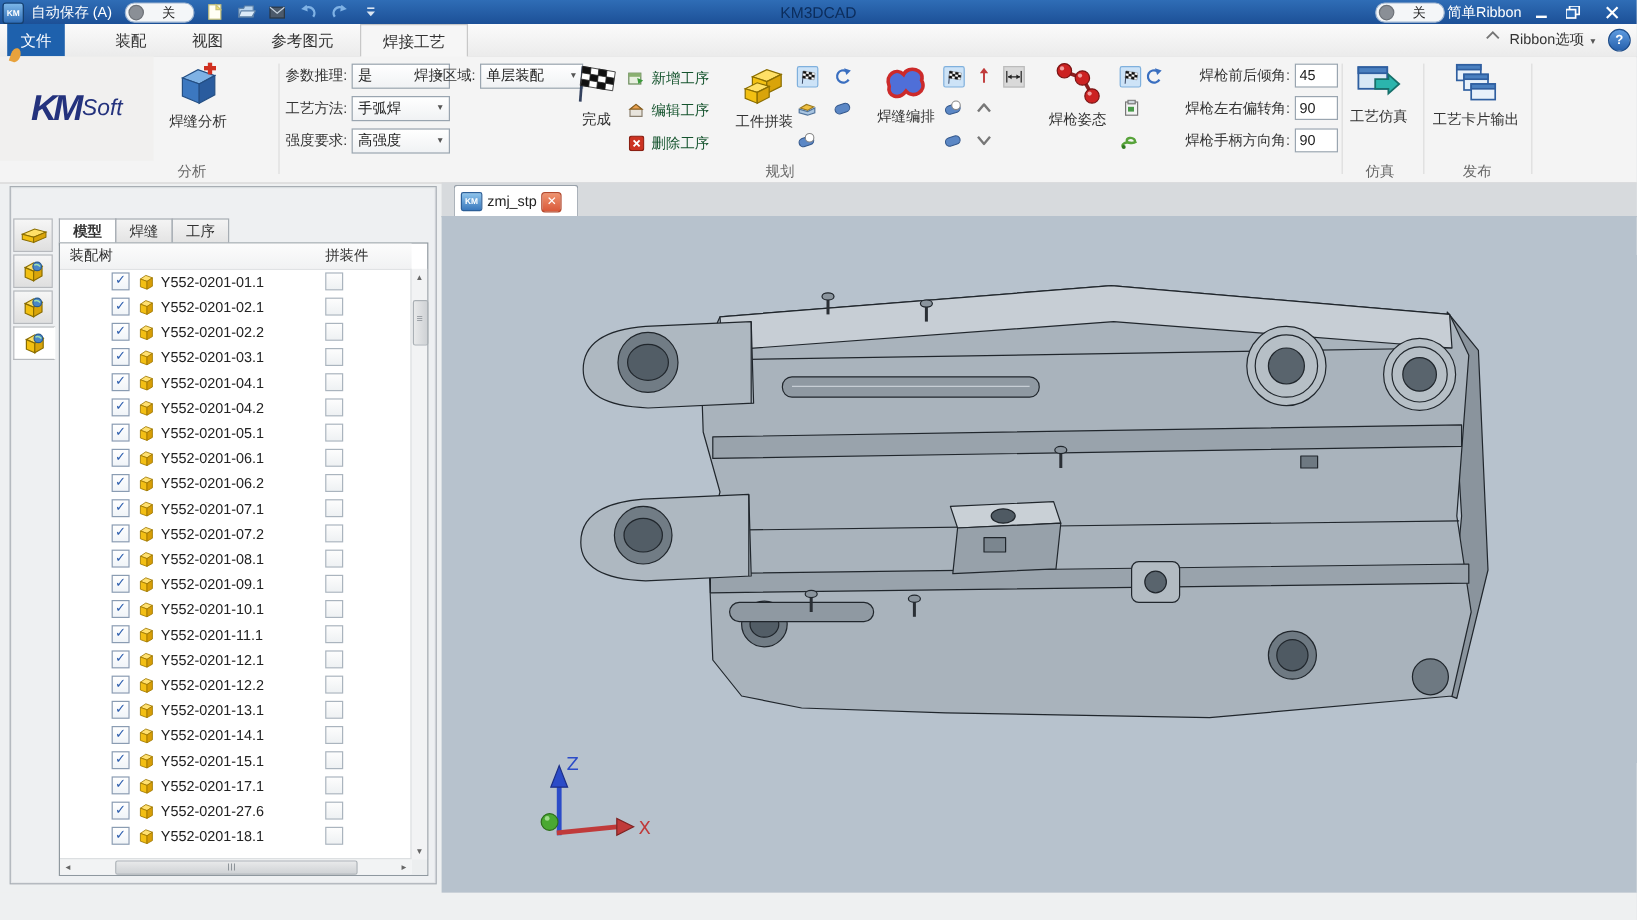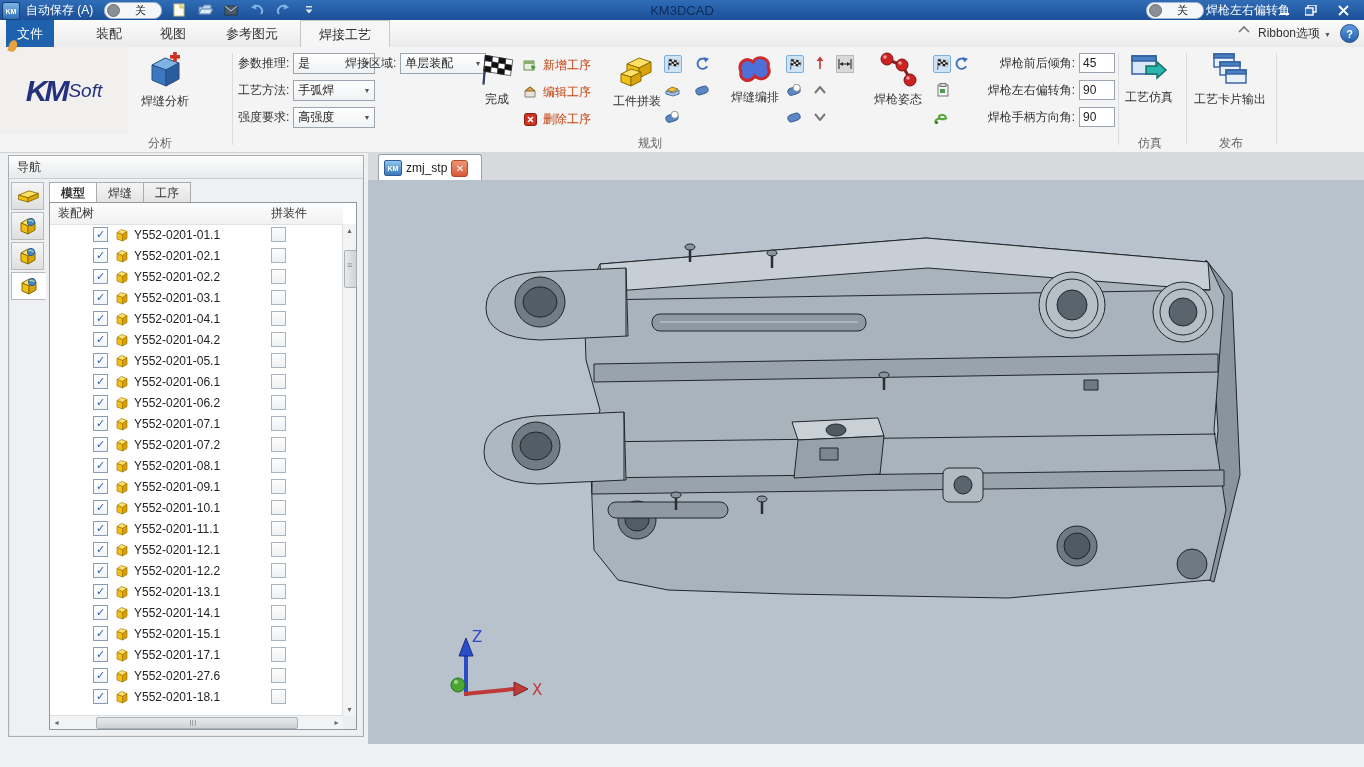--- a/index.html
+++ b/index.html
@@ -59,21 +59,21 @@
   .big-btn{position:absolute;display:flex;flex-direction:column;align-items:center;gap:3px;color:#333;}
   .big-btn .lbl{font-size:12px;white-space:nowrap;}
   .field-row{position:absolute;height:20px;display:flex;align-items:center;gap:4px;}
   .field-row .flabel{font-size:12px;color:#333;white-space:nowrap;}
   .selectbox{height:19px;border:1px solid #9aa5b0;background:linear-gradient(#ffffff,#f0f2f4);
     display:flex;align-items:center;padding:0 4px;font-size:12px;color:#222;}
   .selectbox .sel-val{flex:1;}
   .selectbox::after{content:"▼";font-size:7px;color:#555;margin-left:6px;}
   .numinput{width:28px;height:18px;border:1px solid #9aa5b0;background:#fff;font-size:12px;
     padding:0 3px;font-family:inherit;color:#222;}
-  .small-act{position:absolute;height:20px;display:flex;align-items:center;gap:5px;font-size:12px;color:#c2410c;}
+  .small-act{position:absolute;height:20px;display:flex;align-items:center;gap:5px;font-size:12px;color:#14532d;}
   .sicon{width:16px;height:16px;display:flex;align-items:center;justify-content:center;}
   .sicon.hl{background:#cde3f7;border:1px solid #7fb0dd;border-radius:2px;}
   .sicon.graybg{background:#d9d9d9;border:1px solid #bbb;}
   .chev{color:#777;font-size:10px;}
   
   #navpanel{position:absolute;left:8px;top:155px;width:354px;height:580px;
     background:#eef0f2;border:1px solid #a7adb3;box-shadow:0 0 0 1px #e5e7e9 inset;}
   #nav-header{position:absolute;left:0;top:0;width:100%;height:22px;
     background:linear-gradient(#fdfdfd,#e8eaec);border-bottom:1px solid #c9cdd1;
     display:flex;align-items:center;}
@@ -205,21 +205,21 @@
         </svg>
     </div>
   </div>
   <div class="tb-item" id="app-title">KM3DCAD</div>
   <div class="tb-item" id="ribbon-mode-toggle">
     <div class="toggle-pill">
       <div class="toggle-knob"></div>
       <div class="toggle-text">关</div>
     </div>
   </div>
-  <div class="tb-item ribbon-mode-label">焊枪左右偏转角</div>
+  <div class="tb-item ribbon-mode-label">简单Ribbon</div>
   <div class="tb-item win-btn" id="win-min">
     <svg width="10" height="9" viewBox="0 0 10 9">
         <rect x="0" y="7" width="9" height="2" fill="#fff"></rect>
       </svg>
   </div>
   <div class="tb-item win-btn" id="win-max">
     <svg width="12" height="11" viewBox="0 0 12 11">
         <rect x="3" y="0" width="8" height="7" fill="none" stroke="#fff" stroke-width="1.4"></rect>
         <rect x="0" y="3" width="8" height="7" fill="#2f6db6" stroke="#fff" stroke-width="1.4"></rect>
       </svg>
@@ -496,29 +496,20 @@
           <rect x="16" y="18" width="20" height="4" fill="#4a80c0"></rect>
       </g>
     </svg>
     <span class="lbl">工艺卡片输出</span>
   </div>
   <div class="group-label" style="left:1196px;width:70px;">发布</div>
   <div class="vsep" style="left:1276px;"></div>
 </div>
 
 <div id="navpanel">
-  <div id="nav-header">
-    <span id="nav-title">导航</span>
-    <div id="nav-header-icons">
-
-    <span class="nav-hicon"></span>
-        <span class="nav-hicon"></span>
-        <span class="nav-hicon"></span>
-      </div>
-  </div>
   <div id="nav-strip">
     <div class="strip-btn">
       <svg width="24" height="18" viewBox="0 0 28 20">
           <polygon points="3,9 15,4 26,7 14,12" fill="#ffe066" stroke="#8a6d00"></polygon>
           <polygon points="3,9 14,12 14,17 3,14" fill="#f2c012" stroke="#8a6d00"></polygon>
           <polygon points="14,12 26,7 26,12 14,17" fill="#d9a40a" stroke="#8a6d00"></polygon>
         </svg>
     </div>
     <div class="strip-btn">
       <svg width="20" height="20" viewBox="0 0 20 20">

